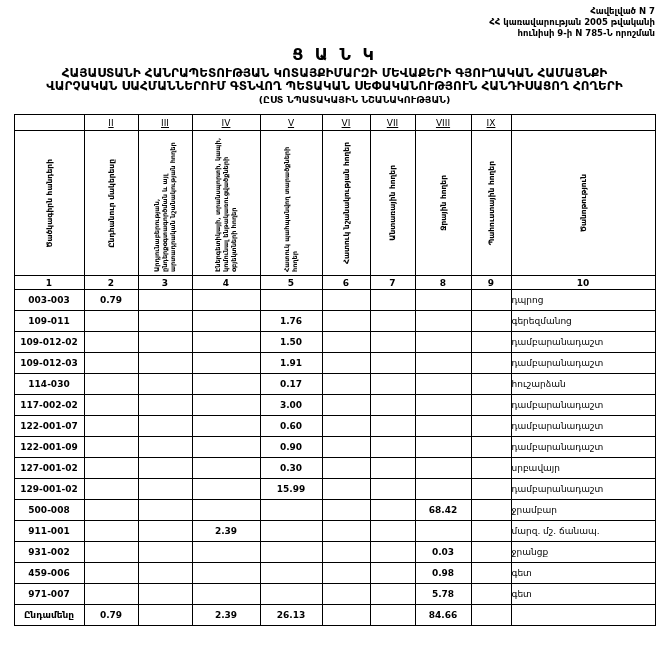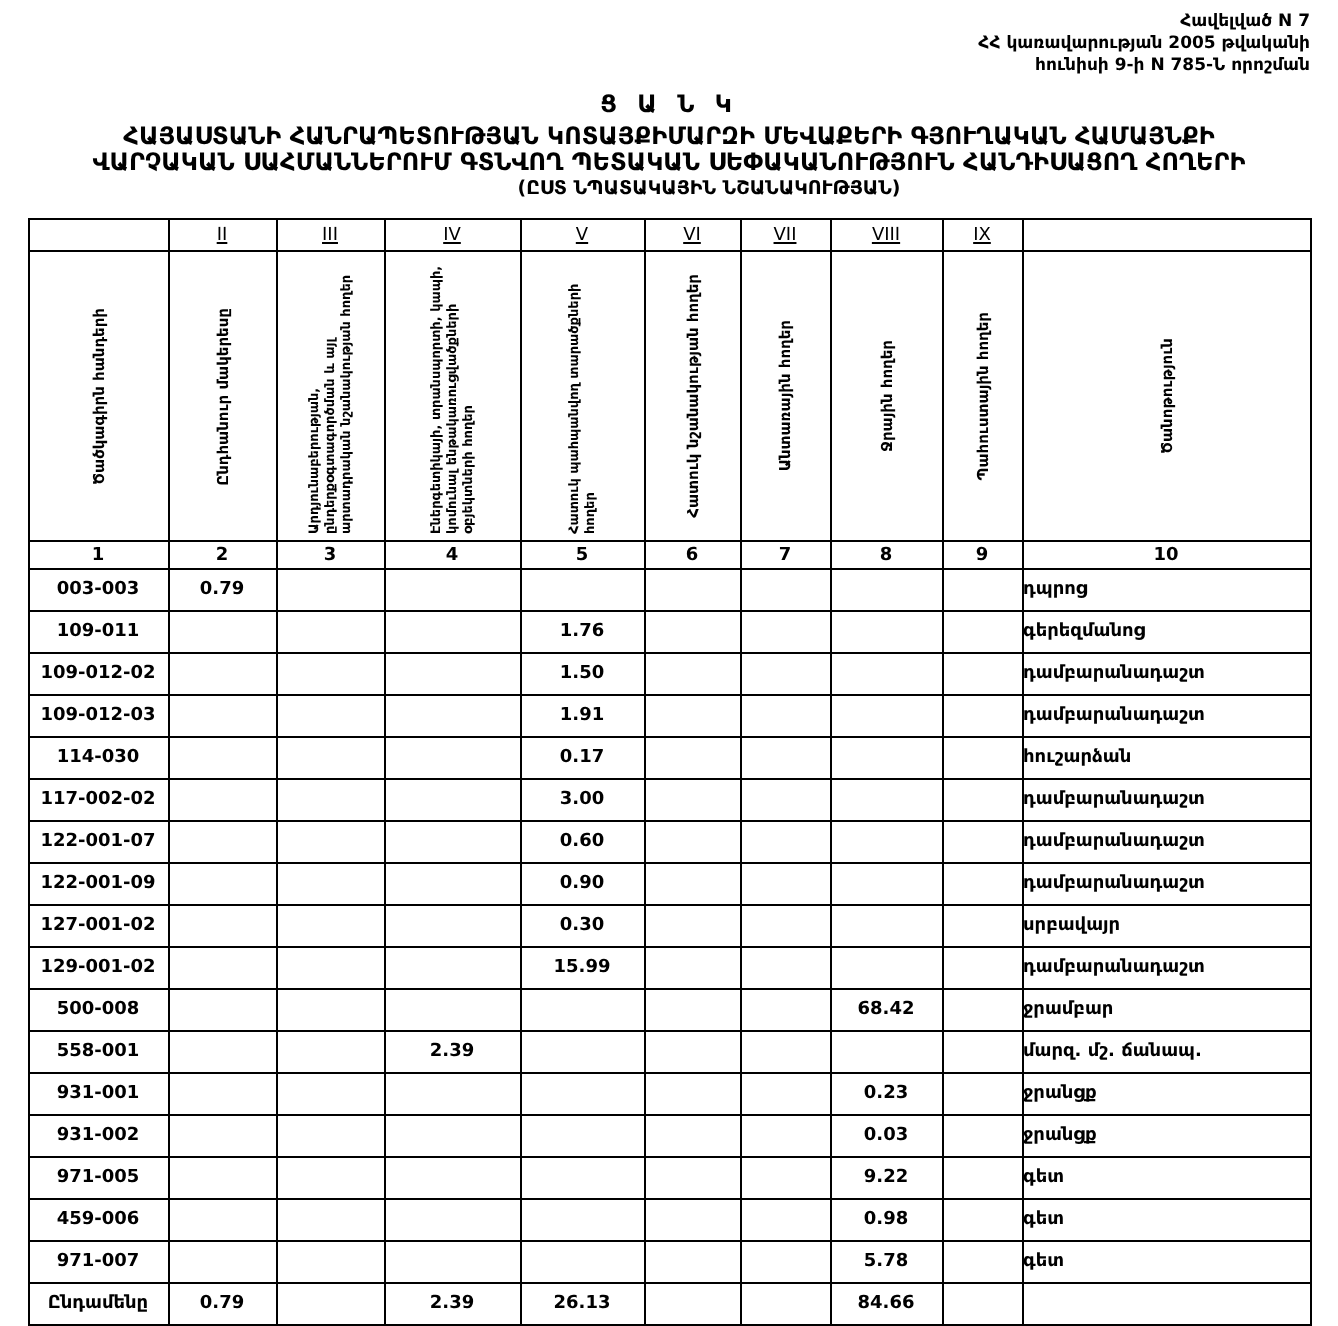--- a/index.html
+++ b/index.html
@@ -18,21 +18,21 @@
     font-size:8.5px;
     font-weight:bold;
     line-height:11px;
     padding:6px 14px 0 0;
   }
   .hdr-title{
     text-align:center;
     font-weight:bold;
     margin-top:6px;
   }
-  .t-tank{font-size:12px;letter-spacing:3px;margin-bottom:3px;}
+  .t-tank{font-size:16px;letter-spacing:3px;margin-bottom:3px;}
   .t-line{font-size:12px;line-height:13px;}
   .t-line.small{font-size:9.5px;padding-left:40px;}
 
   
   table.main{
     border-collapse:collapse;
     margin:8px auto 0 auto;
     width:641px;
     table-layout:fixed;
   }
@@ -63,21 +63,21 @@
     writing-mode:vertical-rl;
     transform:rotate(180deg);
     white-space:normal;
     height:138px;
     font-size:6.5px;
     line-height:8px;
     text-align:left;
   }
   .numrow td{height:13px;text-align:center;font-size:8.5px;font-weight:bold;}
   .drow td{height:20px;}
-  .c-left{text-align:left;padding-left:4px;font-size:8.5px;font-weight:bold;}
+  .c-left{text-align:left;padding-left:4px;font-size:8.5px;font-weight:normal;}
   .c-center{text-align:center;font-size:8.5px;font-weight:bold;}
   .c-num{text-align:center;font-size:8.5px;font-weight:bold;}
   .totalrow td{height:20px;font-weight:bold;}
 
   
   col.c1{width:70px;}
   col.c2{width:54px;}
   col.c3{width:54px;}
   col.c4{width:68px;}
   col.c5{width:62px;}
@@ -304,66 +304,42 @@
         <td class="c-num"></td>
         <td class="c-num"></td>
         <td class="c-num"></td>
         <td class="c-num"></td>
         <td class="c-num"></td>
         <td class="c-num">68.42</td>
         <td class="c-num"></td>
         <td class="c-left">ջրամբար</td>
       </tr>
       <tr class="drow">
-        <td class="c-center">558-001</td>
+        <td class="c-center">911-001</td>
         <td class="c-num"></td>
         <td class="c-num"></td>
         <td class="c-num">2.39</td>
         <td class="c-num"></td>
         <td class="c-num"></td>
         <td class="c-num"></td>
         <td class="c-num"></td>
         <td class="c-num"></td>
         <td class="c-left">մարզ. մշ. ճանապ.</td>
       </tr>
       <tr class="drow">
-        <td class="c-center">931-001</td>
-        <td class="c-num"></td>
-        <td class="c-num"></td>
-        <td class="c-num"></td>
-        <td class="c-num"></td>
-        <td class="c-num"></td>
-        <td class="c-num"></td>
-        <td class="c-num">0.23</td>
+        <td class="c-center">931-002</td>
+        <td class="c-num"></td>
+        <td class="c-num"></td>
+        <td class="c-num"></td>
+        <td class="c-num"></td>
+        <td class="c-num"></td>
+        <td class="c-num"></td>
+        <td class="c-num">0.03</td>
         <td class="c-num"></td>
         <td class="c-left">ջրանցք</td>
-      </tr>
-      <tr class="drow">
-        <td class="c-center">931-002</td>
-        <td class="c-num"></td>
-        <td class="c-num"></td>
-        <td class="c-num"></td>
-        <td class="c-num"></td>
-        <td class="c-num"></td>
-        <td class="c-num"></td>
-        <td class="c-num">0.03</td>
-        <td class="c-num"></td>
-        <td class="c-left">ջրանցք</td>
-      </tr>
-      <tr class="drow">
-        <td class="c-center">971-005</td>
-        <td class="c-num"></td>
-        <td class="c-num"></td>
-        <td class="c-num"></td>
-        <td class="c-num"></td>
-        <td class="c-num"></td>
-        <td class="c-num"></td>
-        <td class="c-num">9.22</td>
-        <td class="c-num"></td>
-        <td class="c-left">գետ</td>
       </tr>
       <tr class="drow">
         <td class="c-center">459-006</td>
         <td class="c-num"></td>
         <td class="c-num"></td>
         <td class="c-num"></td>
         <td class="c-num"></td>
         <td class="c-num"></td>
         <td class="c-num"></td>
         <td class="c-num">0.98</td>

